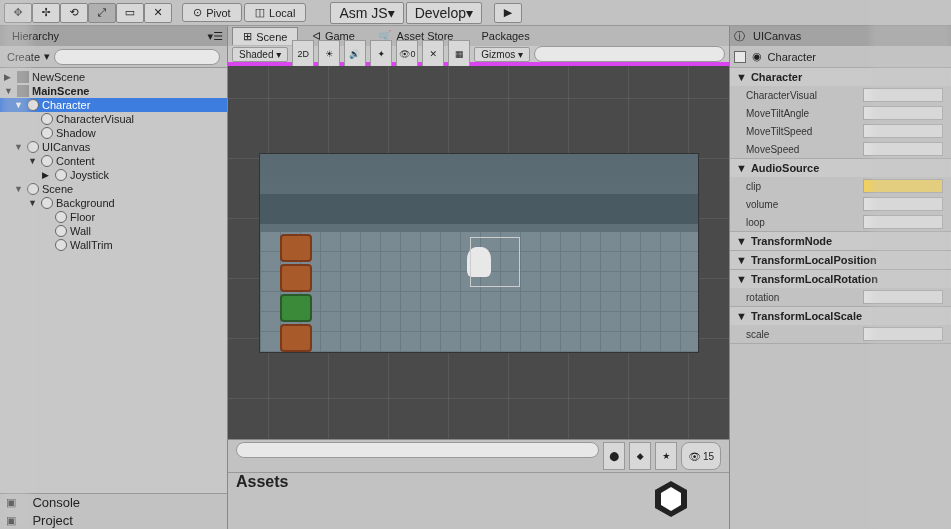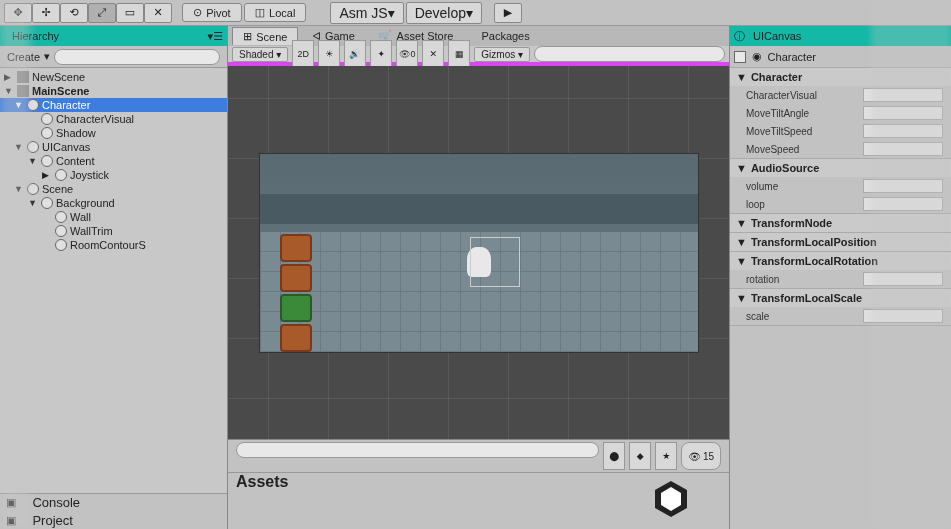--- a/index.html
+++ b/index.html
@@ -9,21 +9,21 @@
 .tool-group { display: flex; gap: 0; margin-right: 8px; }
 .tool-btn { width: 28px; height: 20px; background: #d8d8d8; border: 1px solid #888; display: flex; align-items: center; justify-content: center; border-radius: 2px; }
 .tool-btn.active { background: #b0b0b0; }
 .pill-btn { padding: 2px 10px; background: #d8d8d8; border: 1px solid #888; border-radius: 3px; display: flex; align-items: center; gap: 4px; font-size: 11px; }
 .dropdown-btn { padding: 2px 8px; background: #d8d8d8; border: 1px solid #888; border-radius: 2px; font-size: 14px; min-width: 70px; display: flex; justify-content: space-between; align-items: center; }
 .play-btn { width: 28px; height: 20px; background: #d8d8d8; border: 1px solid #888; display: flex; align-items: center; justify-content: center; border-radius: 2px; margin-left: 10px; }
 
 .main-area { display: flex; height: calc(100% - 26px); }
 
 .left-panel { width: 228px; background: #c2c2c2; border-right: 1px solid #888; display: flex; flex-direction: column; }
-.panel-tab-row { display: flex; background: #14b8a6; height: 20px; align-items: center; padding: 0 4px; }
+.panel-tab-row { display: flex; background: #a3a3a3; height: 20px; align-items: center; padding: 0 4px; }
 .panel-tab { padding: 2px 8px; font-size: 11px; }
 .panel-header { padding: 2px 7px; display: flex; align-items: center; gap: 4px; border-bottom: 1px solid #999; height: 22px; }
 .search-field { flex: 1; background: #e8e8e8; border: 1px solid #999; border-radius: 8px; padding: 1px 6px; font-size: 10px; height: 16px; }
 .hierarchy-list { flex: 1; background: #c8c8c8; overflow-y: auto; padding: 2px 0; }
 .h-item { padding: 1px 4px; display: flex; align-items: center; gap: 3px; cursor: default; }
 .h-item.selected { background: #3e7de0; color: white; }
 .h-item.bold { font-weight: bold; }
 .fold { width: 10px; font-size: 9px; }
 .circle-icon { width: 12px; height: 12px; border: 1px solid #666; border-radius: 50%; background: #e0e0e0; }
 .cube-icon { width: 12px; height: 12px; background: #888; }
@@ -162,31 +162,31 @@
           <span>Scene</span>
         </div>
         <div class="h-item indent-2">
           <span class="fold">▼</span>
           <span class="circle-icon"></span>
           <span>Background</span>
         </div>
         <div class="h-item indent-3">
           <span class="fold"></span>
           <span class="circle-icon"></span>
+          <span>Floor</span>
+        </div>
+        <div class="h-item indent-3">
+          <span class="fold"></span>
+          <span class="circle-icon"></span>
           <span>Wall</span>
         </div>
         <div class="h-item indent-3">
           <span class="fold"></span>
           <span class="circle-icon"></span>
           <span>WallTrim</span>
-        </div>
-        <div class="h-item indent-3">
-          <span class="fold"></span>
-          <span class="circle-icon"></span>
-          <span>RoomContourS</span>
         </div>
       </div>
     <div class="btab-row" style="border-top:1px solid #999">
       <span>▣</span>
       <span class="btab">Console</span>
     </div>
     <div class="btab-row">
       <span>▣</span>
       <span class="btab">Project</span>
     </div>
@@ -294,20 +294,24 @@
             <span class="prop-label">MoveSpeed</span>
             <span class="prop-field"></span>
           </div>
         </div>
         <div class="component">
           <div class="comp-title">
             <span>▼</span>
             <span>AudioSource</span>
           </div>
           <div class="prop-row">
+            <span class="prop-label">clip</span>
+            <span class="prop-field yellow"></span>
+          </div>
+          <div class="prop-row">
             <span class="prop-label">volume</span>
             <span class="prop-field"></span>
           </div>
           <div class="prop-row">
             <span class="prop-label">loop</span>
             <span class="prop-field"></span>
           </div>
         </div>
         <div class="component">
           <div class="comp-title">

